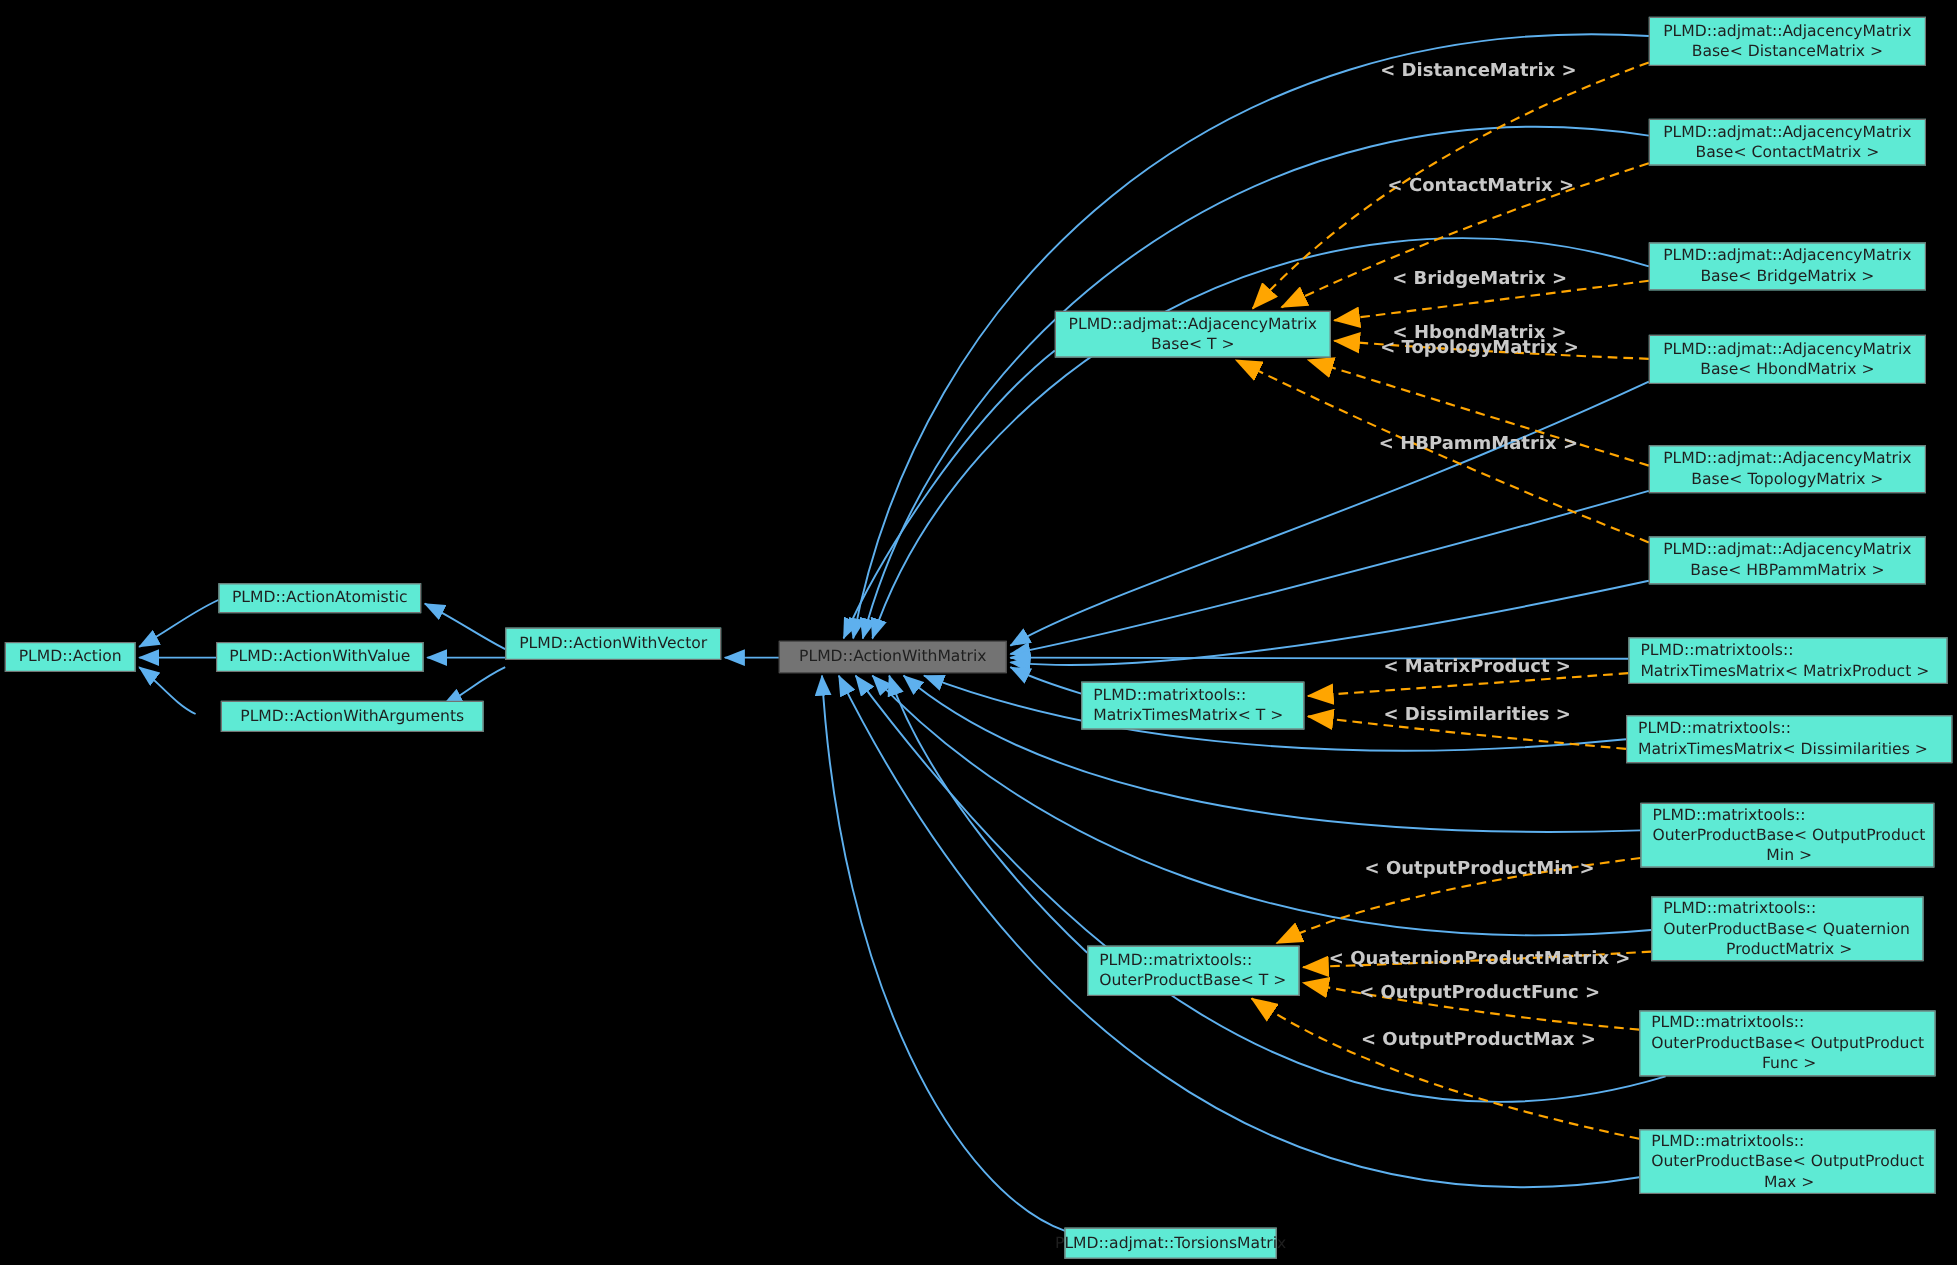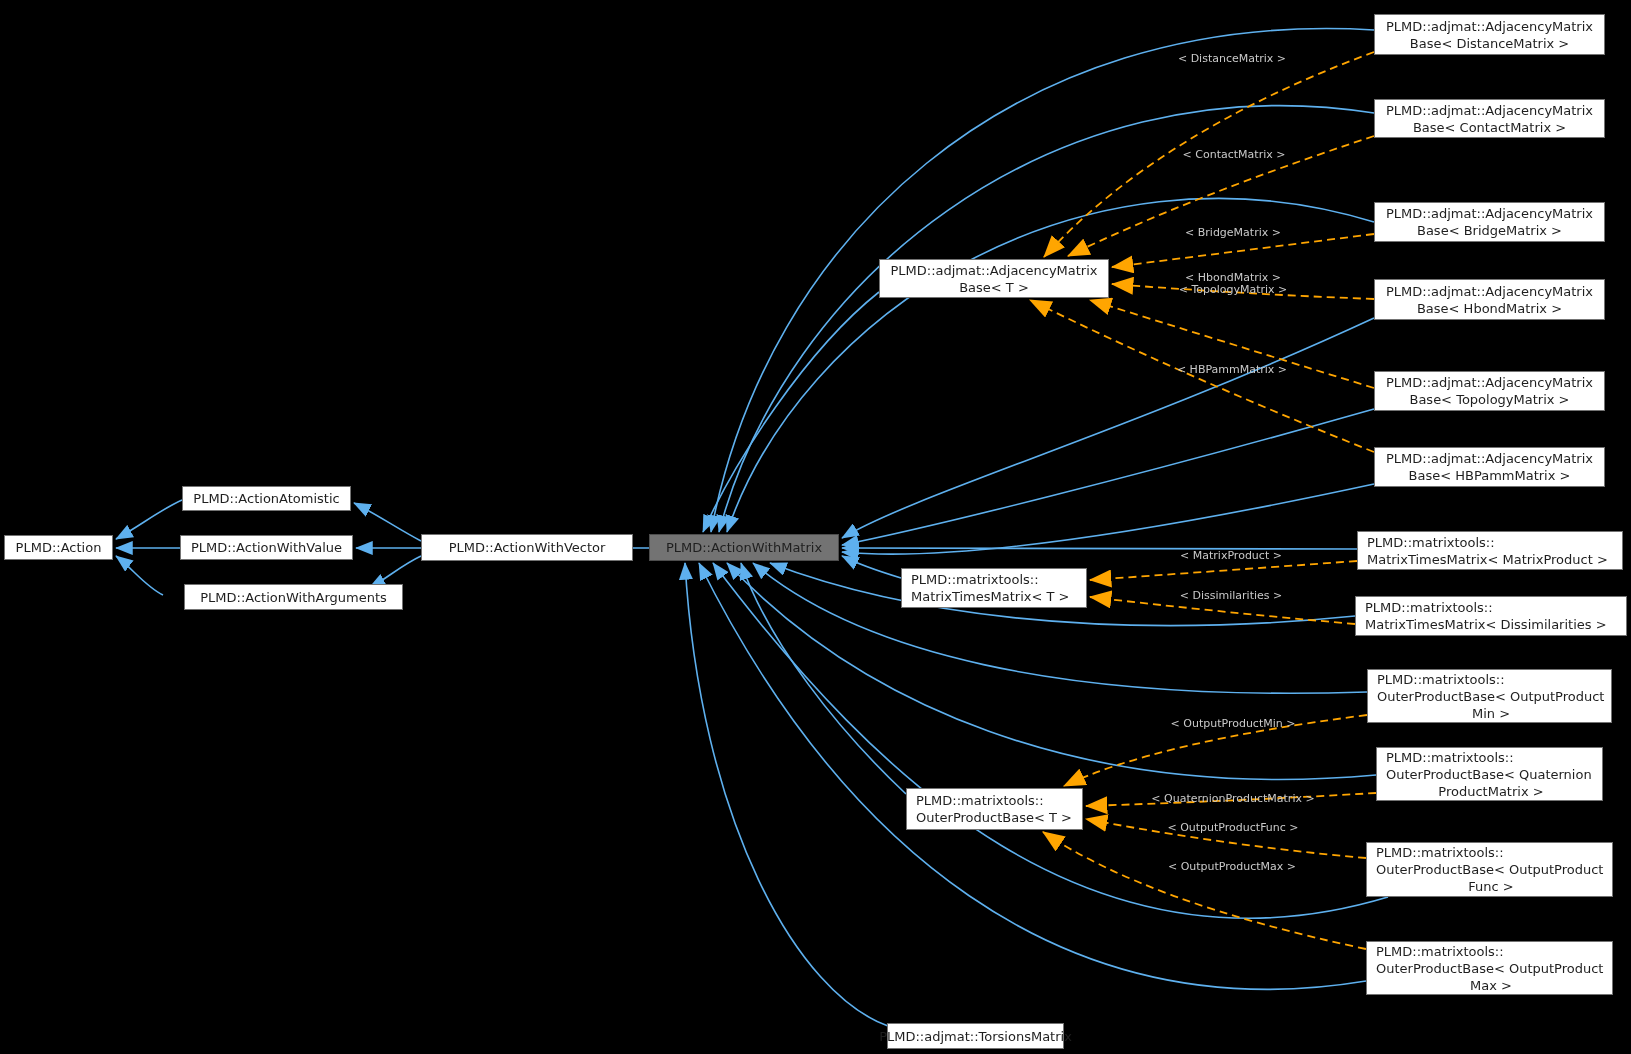--- a/index.html
+++ b/index.html
@@ -2,32 +2,32 @@
 <html><head>
 <meta charset="utf-8">
 <style>
   html,body{margin:0;padding:0;background:#000;}
   #stage{
     position:relative;width:1631px;height:1054px;background:#000;overflow:hidden;
     font-family:"DejaVu Sans","Liberation Sans",sans-serif;
   }
   #edges{position:absolute;left:0;top:0;width:1631px;height:1054px;}
   .node{
-    position:absolute;box-sizing:border-box;background:#ffffff;border:1.5px solid #737373;
+    position:absolute;box-sizing:border-box;background:#5eead4;border:1.5px solid #737373;
     color:#1f1f1f;font-size:13px;line-height:17px;
     display:flex;flex-direction:column;justify-content:center;align-items:center;
     padding:2px 6px;
   }
   .node span{display:block;white-space:nowrap;}
   .node.ta-left{align-items:flex-start;padding-left:9px;}
   .node.ta-left span.center-line{align-self:center;}
   .node.hl{background:#737373;border:1.8px solid #4d4d4d;}
   .elabel{
     position:absolute;transform:translate(-50%,-50%);
-    color:#c9c9c9;font-weight:normal;font-size:11px;white-space:nowrap;
+    color:#c9c9c9;font-weight:bold;font-size:15px;white-space:nowrap;
   }
 </style>
 </head>
 <body>
 
 <div id="stage">
 
   <svg id="edges" viewBox="0 0 1631 1054" xmlns="http://www.w3.org/2000/svg">
     <defs>
       <marker id="arrB" viewBox="0 0 10 8" refX="9.5" refY="4" markerWidth="11" markerHeight="8.8" orient="auto">
@@ -85,21 +85,21 @@
   </div>
   <div class="node" style="left:182px;top:486px;width:169px;height:25px;">
     <span>PLMD::ActionAtomistic</span>
   </div>
   <div class="node" style="left:180px;top:535px;width:173px;height:25px;">
     <span>PLMD::ActionWithValue</span>
   </div>
   <div class="node" style="left:163px;top:584px;width:219px;height:26px;margin-left:21px;">
     <span>PLMD::ActionWithArguments</span>
   </div>
-  <div class="node" style="left:421px;top:534px;width:212px;height:27px;">
+  <div class="node" style="left:421px;top:523px;width:180px;height:27px;">
     <span>PLMD::ActionWithVector</span>
   </div>
 
   <div class="node hl" style="left:649px;top:534px;width:190px;height:27px;">
     <span>PLMD::ActionWithMatrix</span>
   </div>
 
   <div class="node" style="left:879px;top:259px;width:230px;height:39px;">
     <span>PLMD::adjmat::AdjacencyMatrix</span>
     <span>Base&lt; T &gt;</span>

